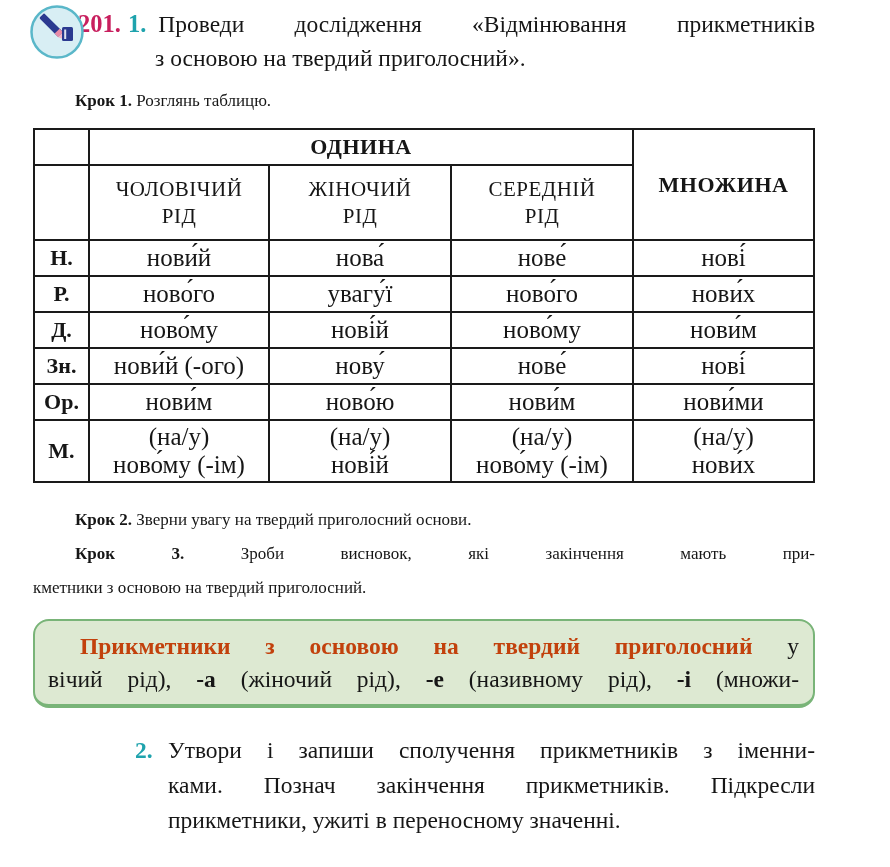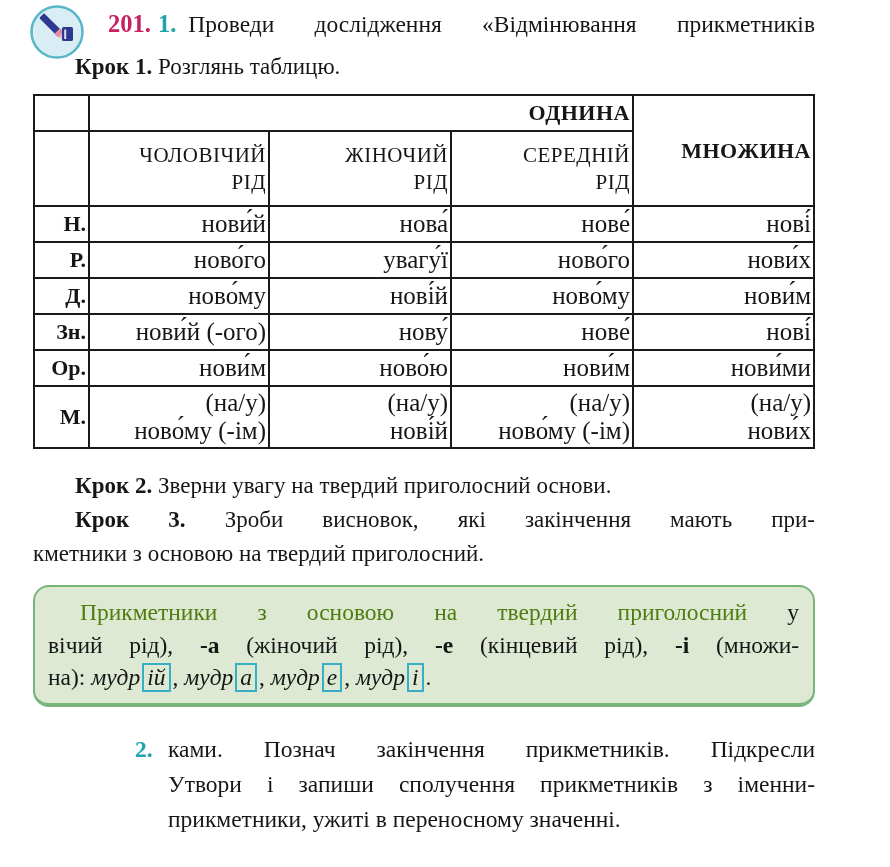--- a/index.html
+++ b/index.html
@@ -8,56 +8,56 @@
     font-family:"Liberation Serif","DejaVu Serif",serif;
     color:#161616;
     overflow:hidden;
   }
   .page { position:relative; width:890px; height:867px; background:#ffffff; }
   .content { width:782px; margin-left:33px; }
 
   
   .icon-circle { position:absolute; left:29px; top:4px; width:56px; height:56px; }
   .head-block { margin-left:45px; padding-top:7px; }
-  .head-line1 { display:flex; align-items:flex-end; font-size:23.5px; line-height:34px;margin-left:30px; }
+  .head-line1 { display:flex; align-items:flex-end; font-size:23.5px; line-height:34px; }
   .num-red  { color:#c81f5e; font-weight:bold; font-size:24.5px; margin-right:7px; white-space:nowrap; }
   .num-teal { color:#1fa3ad; font-weight:bold; font-size:24.5px; margin-right:12px; white-space:nowrap; }
   .head-rest { flex:1; text-align:justify; text-align-last:justify; }
   .head-line2 { margin-left:77px; font-size:23.5px; line-height:34px; }
 
   
-  .step { margin:0; font-size:23px; line-height:34px; }
+  .step { margin:0; font-size:17px; line-height:34px; }
   .step .step-label { font-weight:bold; }
   .step-indent { padding-left:42px; }
   .step1 { margin-top:9px; }
   .step2 { margin-top:20px; }
   .jline { text-align:justify; text-align-last:justify; }
 
   
   .decl-table { border-collapse:collapse; margin-top:10px; width:782px; table-layout:fixed; }
-  .decl-table td { border:2px solid #1a1a1a; text-align:right; vertical-align:middle; padding:0 2px; }
+  .decl-table td { border:2px solid #1a1a1a; text-align:center; vertical-align:middle; padding:0 2px; }
   .decl-table .hdr { font-weight:bold; font-size:22px; letter-spacing:0.5px; }
   .decl-table .colhdr { font-size:21px; letter-spacing:0.5px; white-space:pre-line; line-height:27px; }
   .decl-table .case { font-weight:bold; font-size:22px; }
   .decl-table .cell { font-size:25px; }
   .decl-table .two-line { white-space:pre-line; line-height:28px; }
   tr.trh1 { height:36px; } tr.trh2 { height:75px; }
   tr.trd { height:36px; } tr.trm { height:62px; }
 
   
   .rule-box {
     margin-top:14px; width:782px; box-sizing:border-box;
     background:#dde9d2;
     border:2px solid #79b478; border-bottom-width:4px;
     border-radius:16px;
     padding:9px 14px 9px 13px;
     font-size:23.5px; line-height:32.5px;
   }
   .rb-line1 { padding-left:32px; }
-  .rb-title { font-weight:normal; color:#4d7c0f; }
+  .rb-title { font-weight:bold; color:#c2410c; }
   .rb-bold { font-weight:bold; }
   .stem { font-style:italic; }
   .ending-box {
     display:inline-block; font-style:italic;
     border:2px solid #38aec6; padding:0 3px; margin:0 2px;
     line-height:25px;
   }
 
   
   .task2 { margin-top:25px; display:flex; font-size:23.5px; line-height:35px; padding-left:102px; }
@@ -83,20 +83,21 @@
   </div>
 
   <div class="content">
 
     <div class="head-block">
       <div class="head-line1">
         <span class="num-red">201.</span>
         <span class="num-teal">1.</span>
         <span class="head-rest">Проведи дослідження «Відмінювання прикметників</span>
       </div>
+      <div class="head-line2">з основою на твердий приголосний».</div>
     </div>
 
     <p class="step step1 step-indent">
       <span class="step-label">Крок 1.</span>
       <span>Розглянь таблицю.</span>
     </p>
 
     <table class="decl-table">
       <colgroup>
         <col style="width:55px">
@@ -185,36 +186,29 @@
     <div class="rule-box">
       <div class="jline rb-line1">
         <span class="rb-title">Прикметники з основою на твердий приголосний</span>
         <span>у</span>
       </div>
       <div class="jline">
         <span>вічий рід),</span>
         <span class="rb-bold">-а</span>
         <span>(жіночий рід),</span>
         <span class="rb-bold">-е</span>
-        <span>(кінцевий рід),</span>
+        <span>(називному рід),</span>
         <span class="rb-bold">-і</span>
         <span>(множи-</span>
-      </div>
-      <div>
-        <span>на):</span>
-        <span class="stem">мудр</span><span class="ending-box">ій</span><span>,</span>
-        <span class="stem">мудр</span><span class="ending-box">а</span><span>,</span>
-        <span class="stem">мудр</span><span class="ending-box">е</span><span>,</span>
-        <span class="stem">мудр</span><span class="ending-box">і</span><span>.</span>
       </div>
     </div>
 
     <div class="task2">
       <span class="task2-number">2.</span>
       <div class="task2-text">
+        <div class="jline">Утвори і запиши сполучення прикметників з іменни-</div>
         <div class="jline">ками. Познач закінчення прикметників. Підкресли</div>
-        <div class="jline">Утвори і запиши сполучення прикметників з іменни-</div>
         <div>прикметники, ужиті в переносному значенні.</div>
       </div>
     </div>
 
   </div>
 </div>
 
 </body></html>

